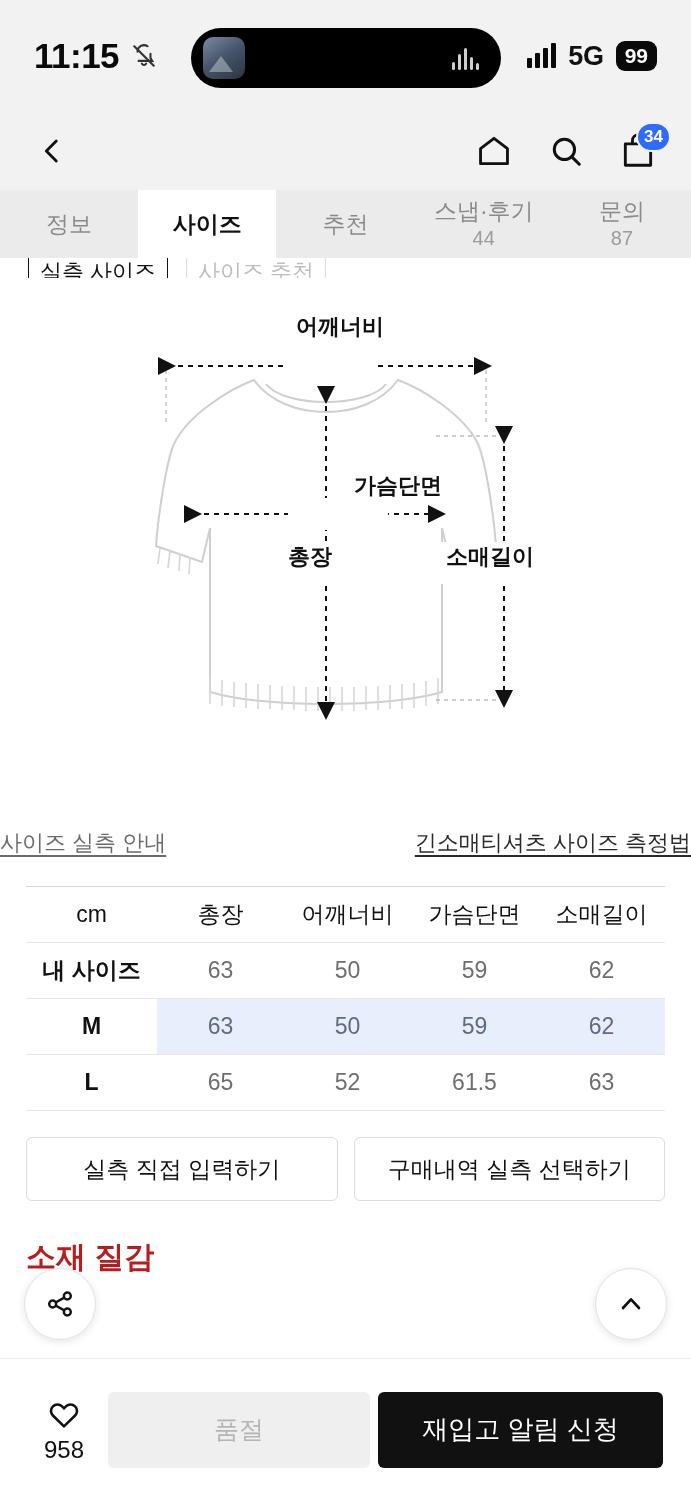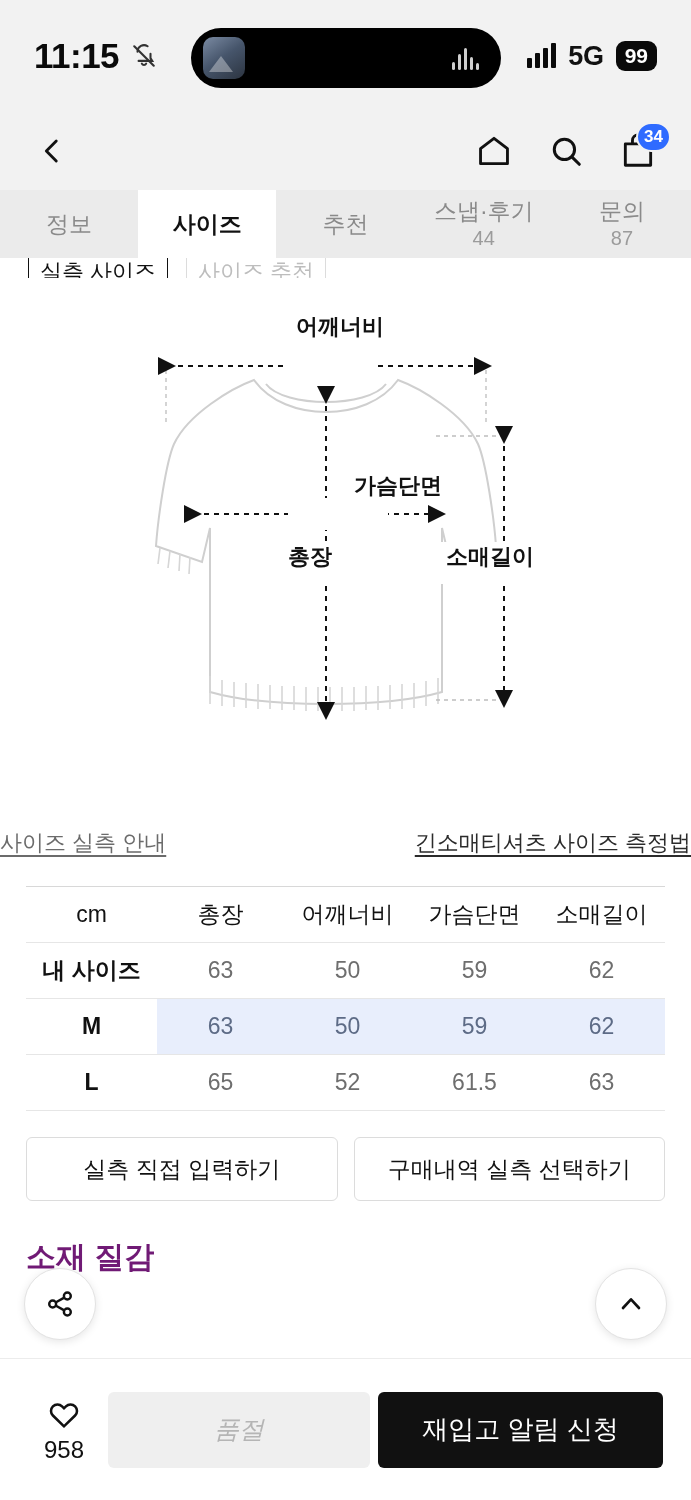--- a/index.html
+++ b/index.html
@@ -299,21 +299,21 @@
     color: #111;
     display: flex;
     align-items: center;
     justify-content: center;
   }
 
   .section-head {
     margin: 36px 0 0 26px;
     font-size: 30px;
     font-weight: 700;
-    color: #701a75;
+    color: #b91c1c;
   }
 
   
   .fab {
     position: absolute;
     width: 72px; height: 72px;
     border-radius: 50%;
     background: #fff;
     border: 1px solid #e3e3e3;
     box-shadow: 0 2px 8px rgba(0,0,0,.10);
@@ -346,21 +346,20 @@
   .soldout {
     flex: 0 0 262px;
     height: 76px;
     background: #efefef;
     border-radius: 6px;
     display: flex;
     align-items: center;
     justify-content: center;
     font-size: 25px;
     color: #b5b5b5;
-    font-style: italic;
   }
   .restock {
     flex: 1;
     height: 76px;
     background: #111;
     border-radius: 6px;
     display: flex;
     align-items: center;
     justify-content: center;
     font-size: 26px;

